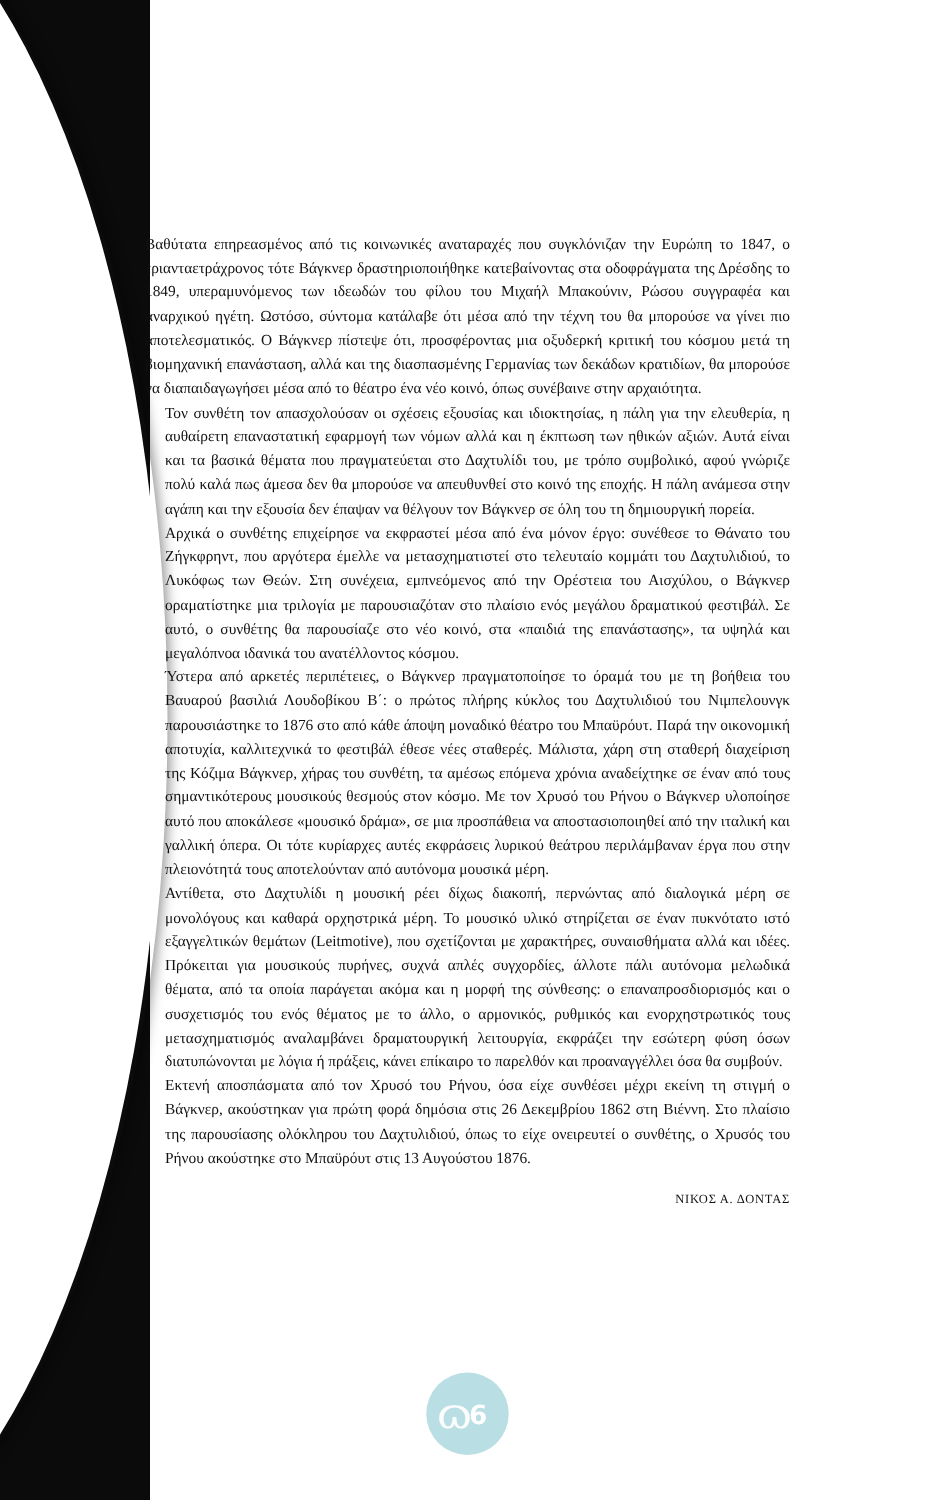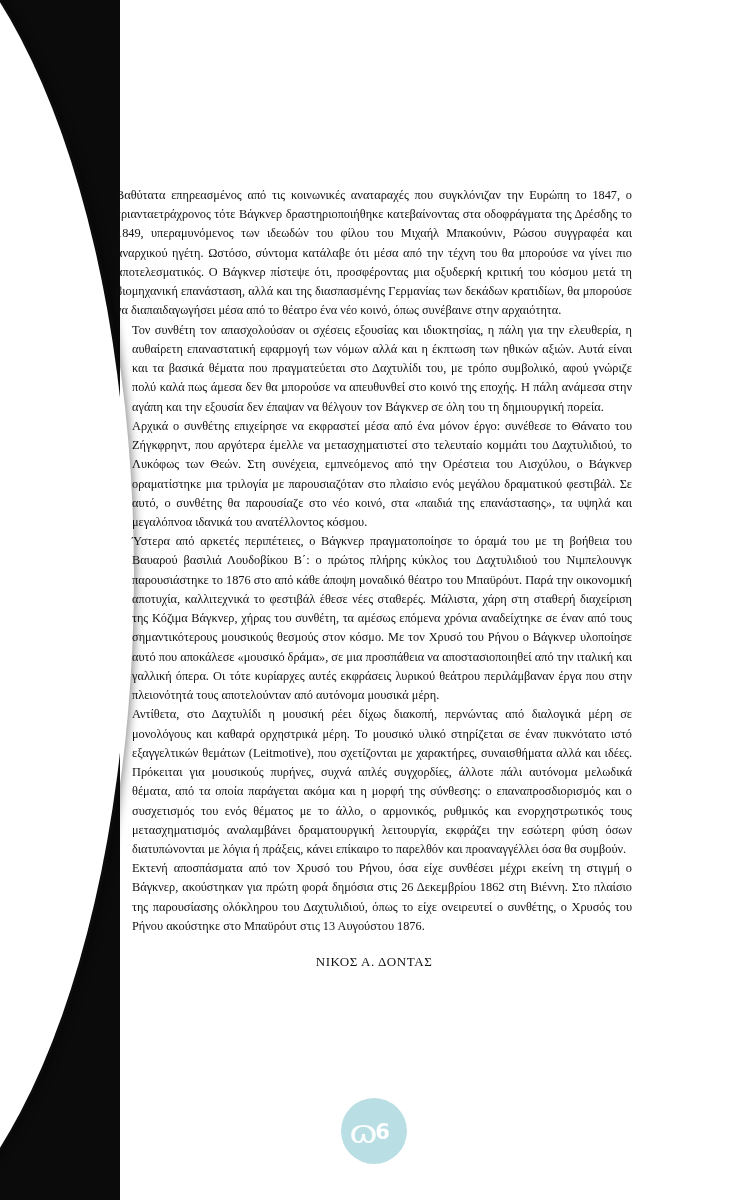--- a/index.html
+++ b/index.html
@@ -70,24 +70,24 @@
   .text-column p {
     margin: 0;
     text-indent: 0;
   }
   .text-column p + p {
     margin-top: 0;
     margin-left: 16px;
   }
   .sig {
     margin-top: 16px;
-    font-size: 13px;
+    font-size: 10px;
     letter-spacing: 0.6px;
     color: #111;
-    text-align: center;
+    text-align: right;
   }
 
   
   .folio {
     position: absolute;
     left: 0;
     right: 0;
     bottom: 36px;
     height: 66px;
     z-index: 6;

